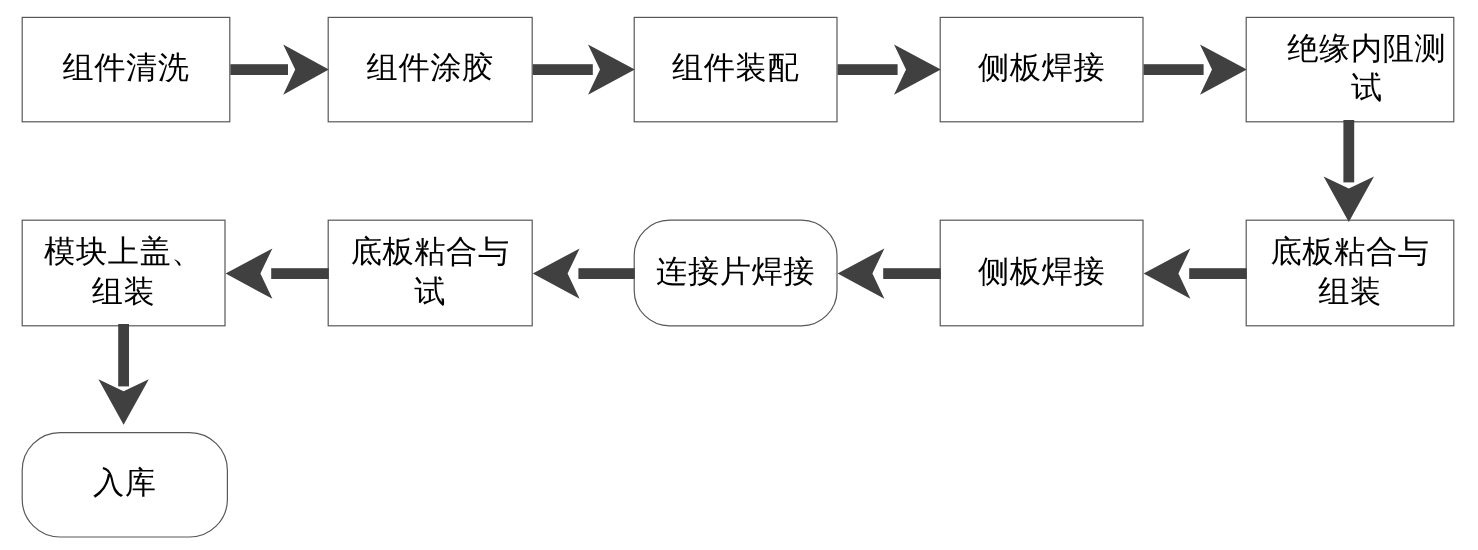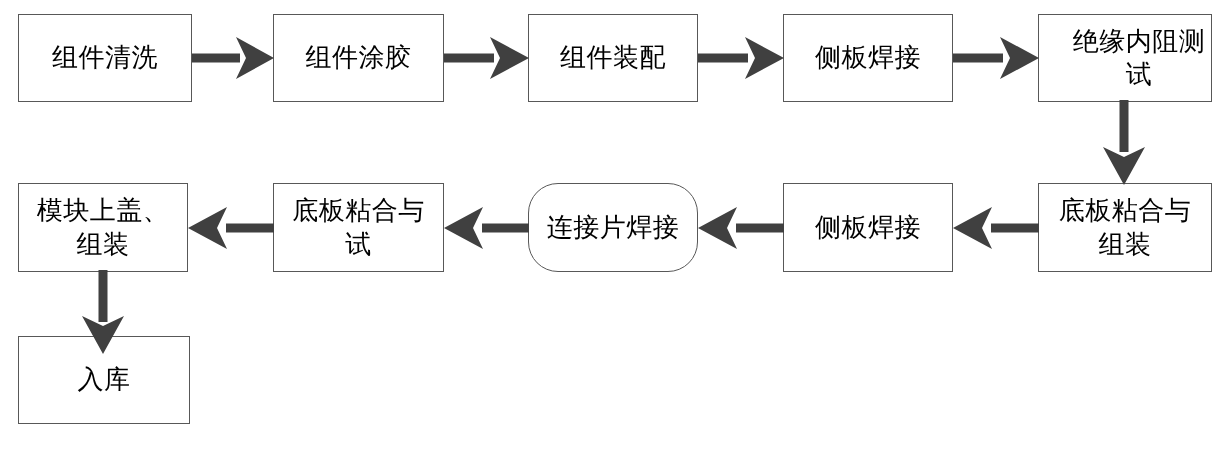--- a/index.html
+++ b/index.html
@@ -61,21 +61,21 @@
   <div class="node" style="left:783px; top:183px; width:170px; height:89px;">侧板焊接</div>
 
   <div class="node" style="left:528px; top:183px; width:170px; height:89px;border-radius:30px;">连接片焊接</div>
 
   <div class="node" style="left:273px; top:183px; width:171px; height:89px;">底板粘合与
 试</div>
 
   <div class="node" style="left:18px;  top:183px; width:170px; height:89px;">模块上盖、
 组装</div>
 
-  <div class="node" style="left:18px;  top:336px; width:172px; height:88px;">入库</div>
+  <div class="node" style="left:18px;  top:360px; width:172px; height:88px;border-radius:32px;">入库</div>
 
   <div class="edge" style="left:192px; top:34px; width:82px; height:48px;">
     <svg width="82" height="48" viewBox="0 0 82 48">
       <rect x="0" y="19.5" width="48" height="9" fill="#404040"></rect>
       <path d="M 82 24 L 44 3 L 54 24 L 44 45 Z" fill="#404040"></path>
     </svg>
   </div>
 
   <div class="edge" style="left:444px; top:34px; width:85px; height:48px;">
     <svg width="85" height="48" viewBox="0 0 85 48">

